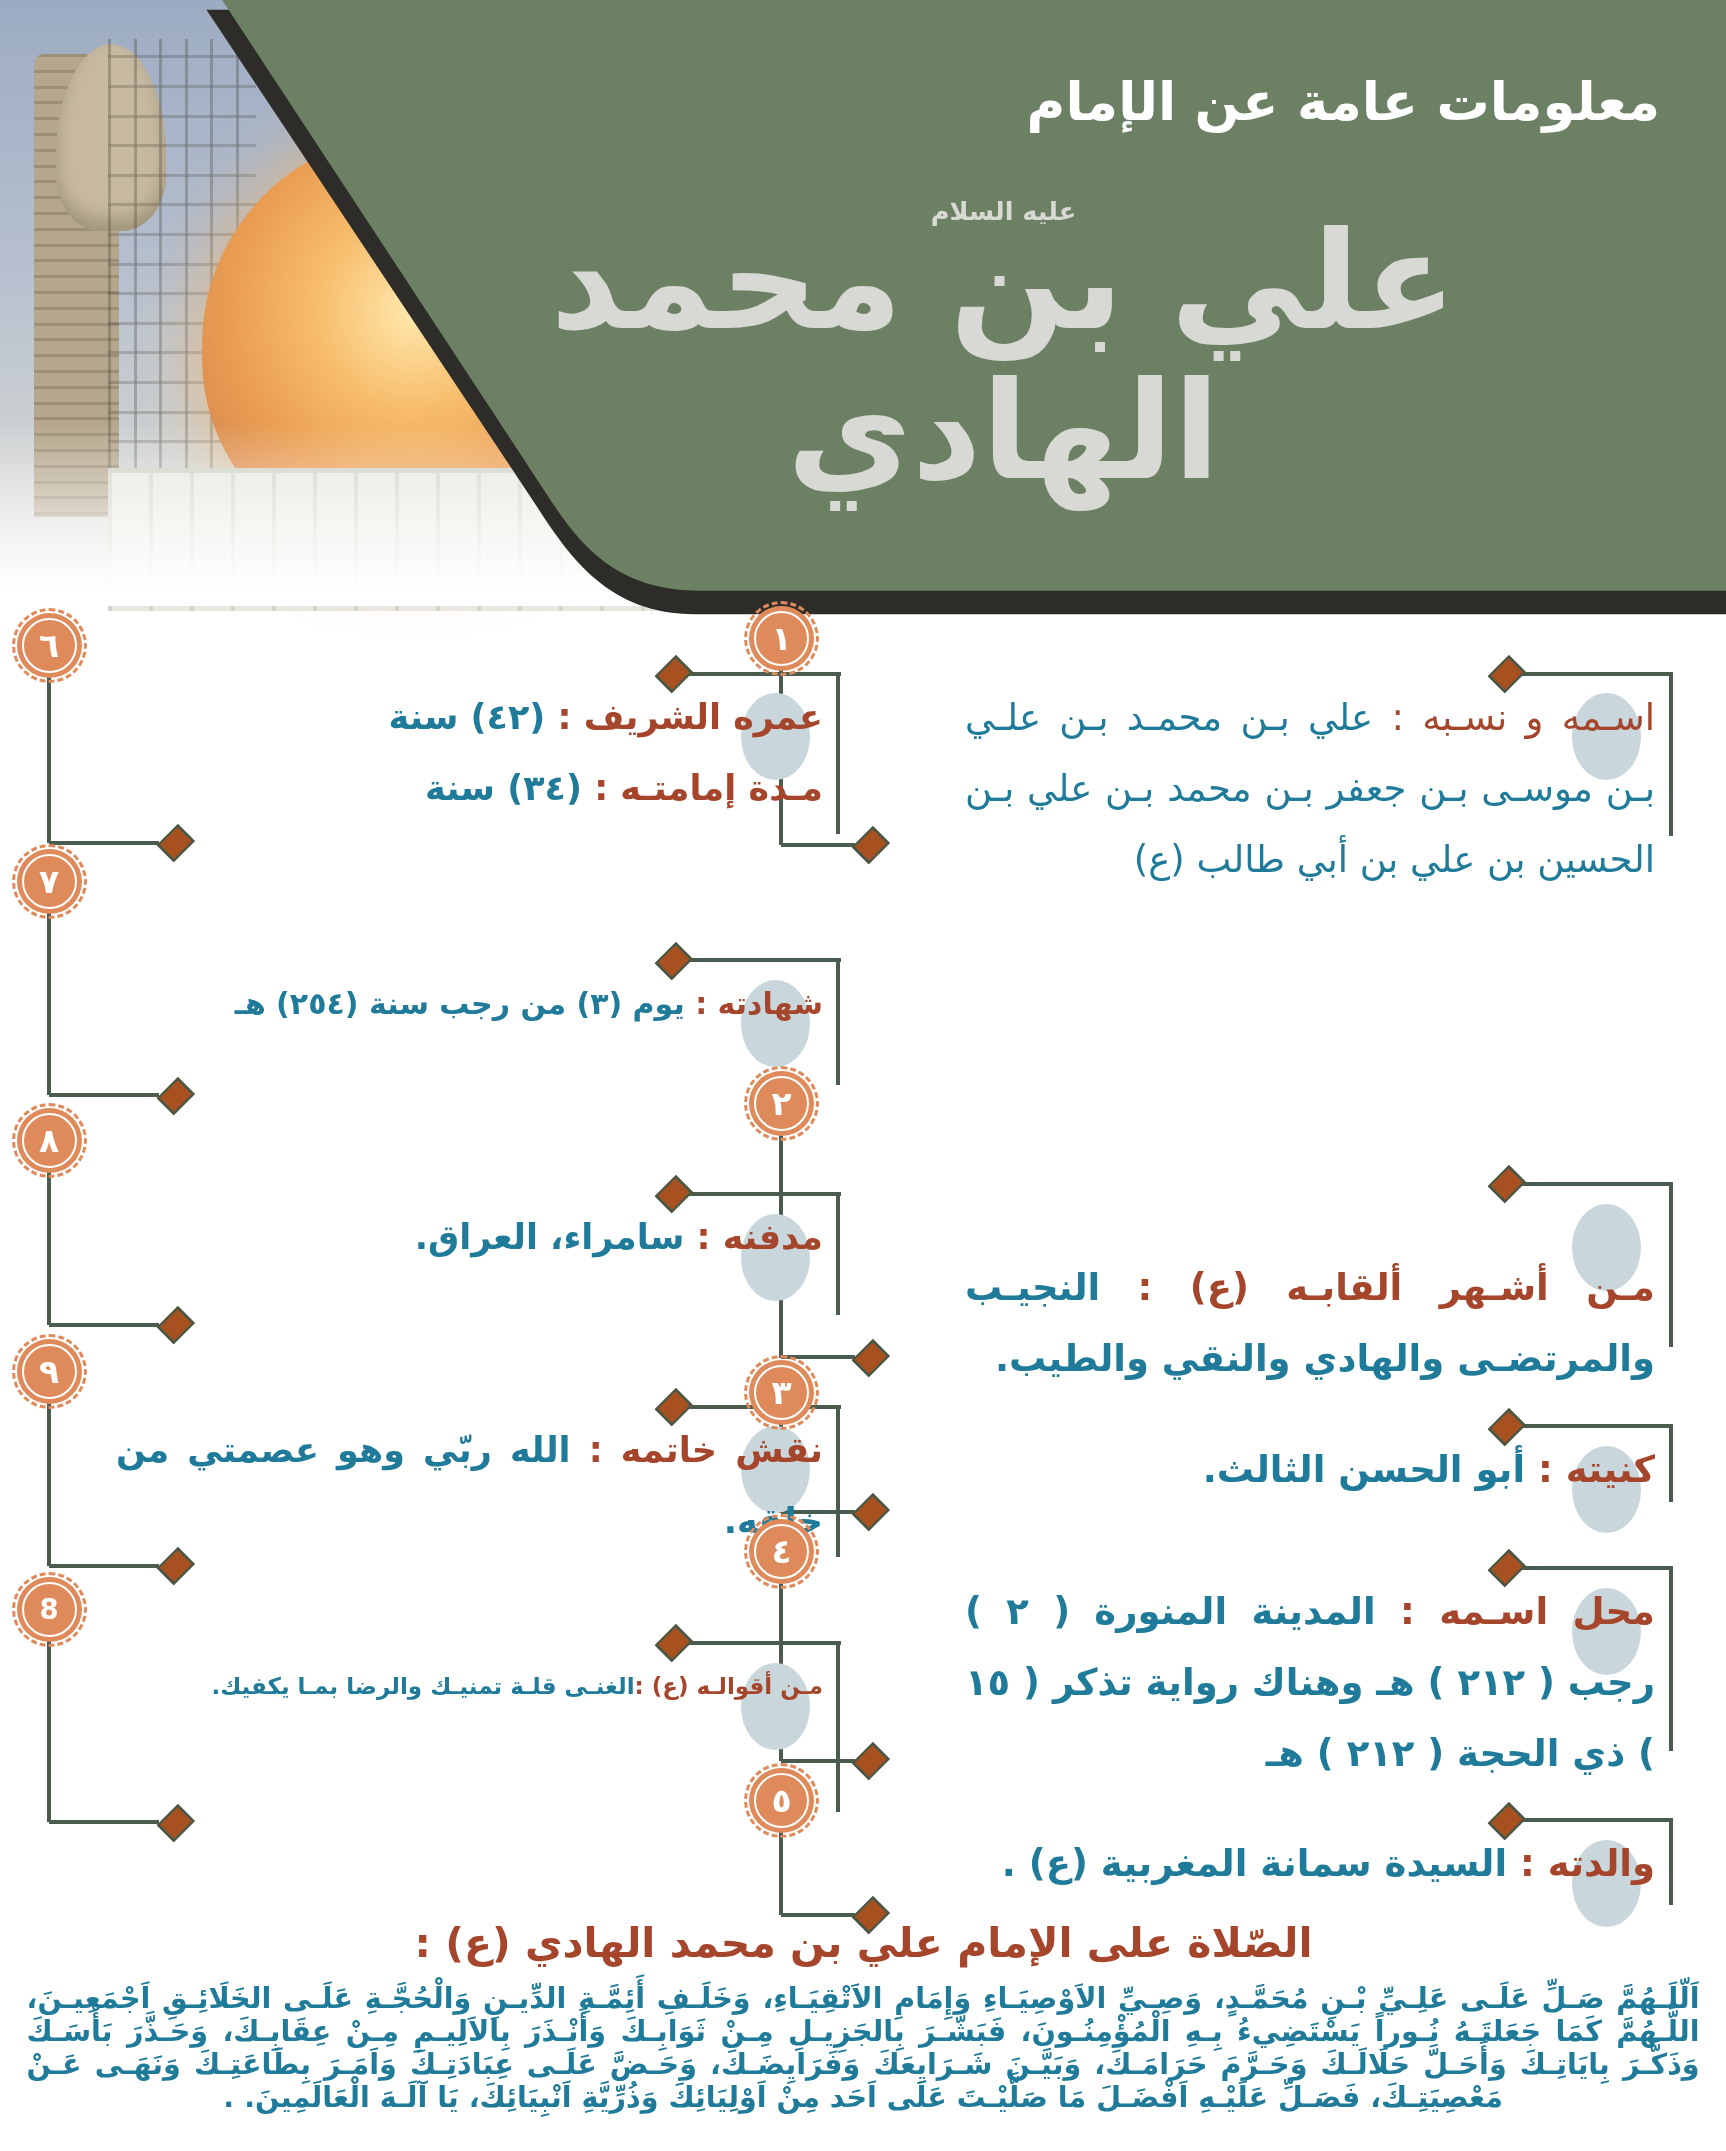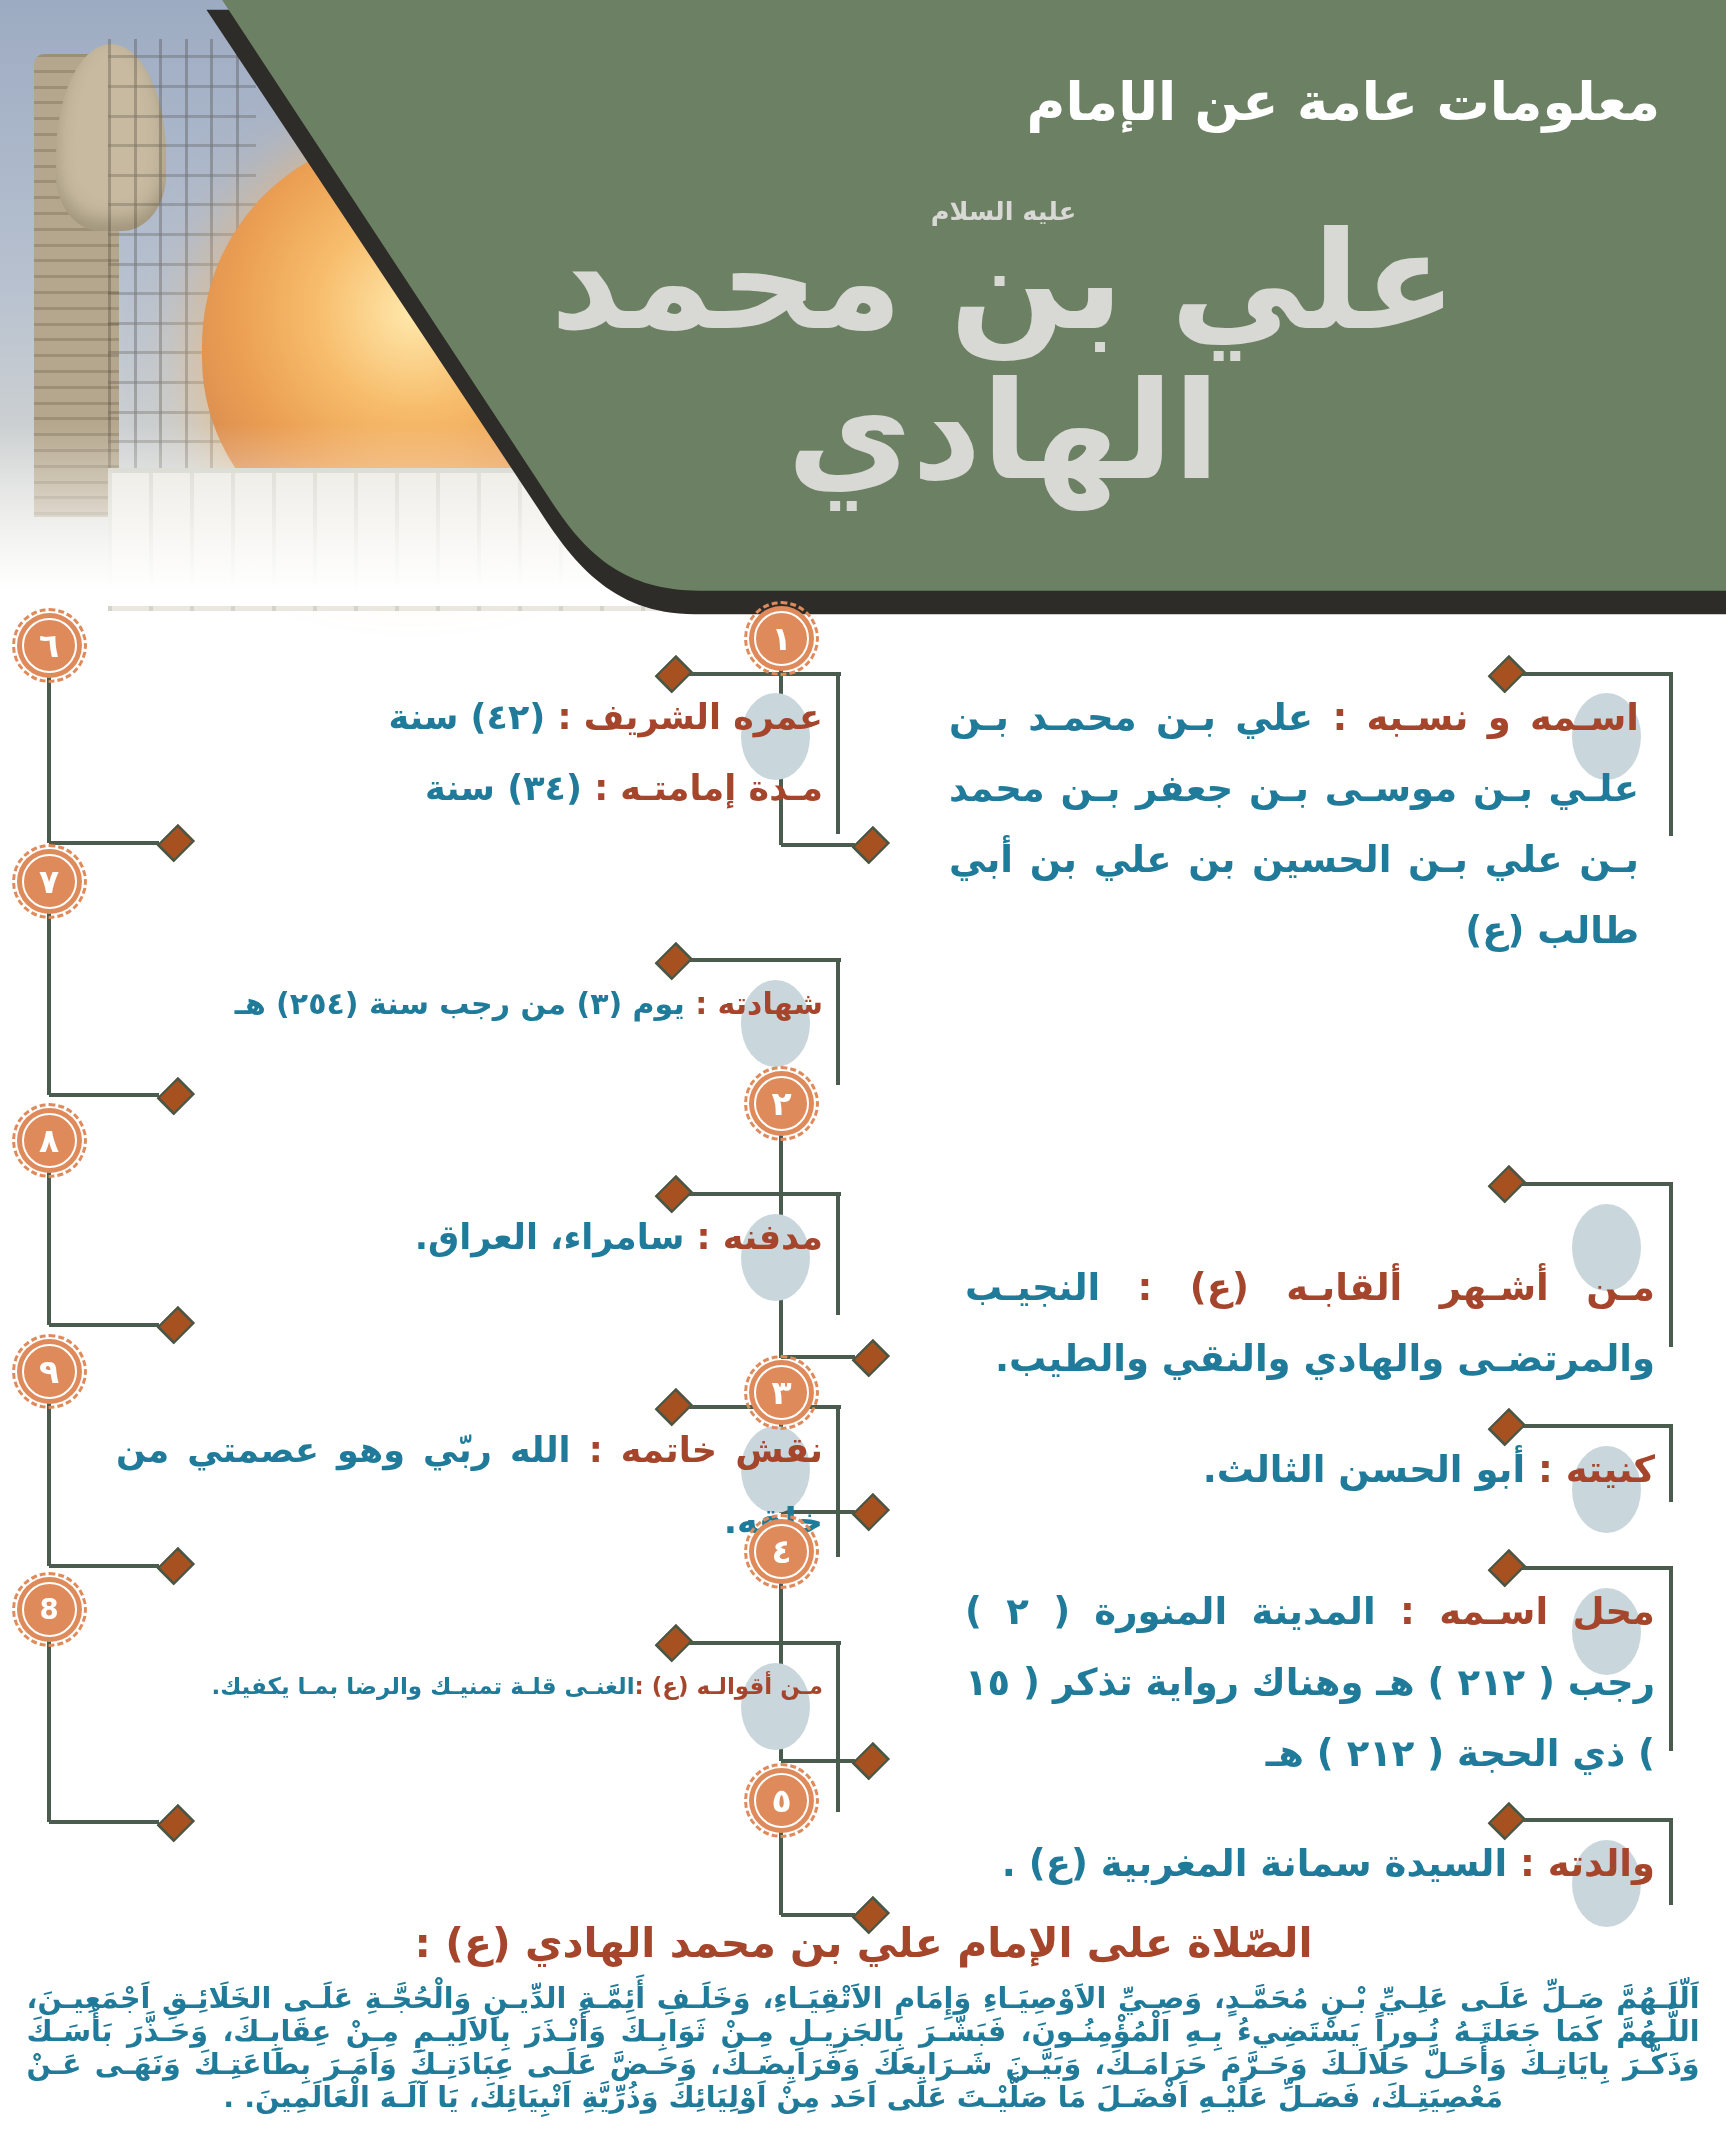--- a/index.html
+++ b/index.html
@@ -86,21 +86,21 @@
       <div class="badge" style="left: 749px; top: 606px;">
         <span>١</span>
       </div>
       <div class="vline" style="left: 779px; top: 662px; width: 3.9px; height: 183px;"></div>
       <div class="hline" style="left: 781px; top: 843px; width: 74px; height: 3.9px;"></div>
       <div class="diamond" style="left: 859px; top: 833px;"></div>
       <div class="diamond" style="left: 1495px; top: 662px;"></div>
       <div class="hline" style="left: 1517px; top: 672px; width: 156px; height: 3.9px;"></div>
       <div class="vline" style="left: 1669px; top: 672px; width: 3.9px; height: 164px;"></div>
       <div class="ellipse" style="left: 1572px; top: 693px;"></div>
-      <div class="itxt col-right" dir="rtl" style="right: 88px; top: 682px; width: 690px; font-size: 37px; line-height: 71px; font-weight: bold;"><span class="lbl">اسـمه و نسـبه : </span><span class="body">علي بـن محمـد بـن علـي بـن موسـى بـن جعفر بـن محمد بـن علي بـن الحسين بن علي بن أبي طالب (ع)</span></div>
+      <div class="itxt col-right" dir="rtl" style="right: 72px; top: 682px; width: 690px; font-size: 37px; line-height: 71px; font-weight: normal;"><span class="lbl">اسـمه و نسـبه : </span><span class="body">علي بـن محمـد بـن علـي بـن موسـى بـن جعفر بـن محمد بـن علي بـن الحسين بن علي بن أبي طالب (ع)</span></div>
       <div class="badge" style="left: 749px; top: 1071px;">
         <span>٢</span>
       </div>
       <div class="vline" style="left: 779px; top: 1127px; width: 3.9px; height: 231px;"></div>
       <div class="hline" style="left: 781px; top: 1355px; width: 74px; height: 3.9px;"></div>
       <div class="diamond" style="left: 859px; top: 1346px;"></div>
       <div class="diamond" style="left: 1495px; top: 1172px;"></div>
       <div class="hline" style="left: 1517px; top: 1182px; width: 156px; height: 3.9px;"></div>
       <div class="vline" style="left: 1669px; top: 1182px; width: 3.9px; height: 165px;"></div>
       <div class="ellipse" style="left: 1572px; top: 1204px;"></div>

